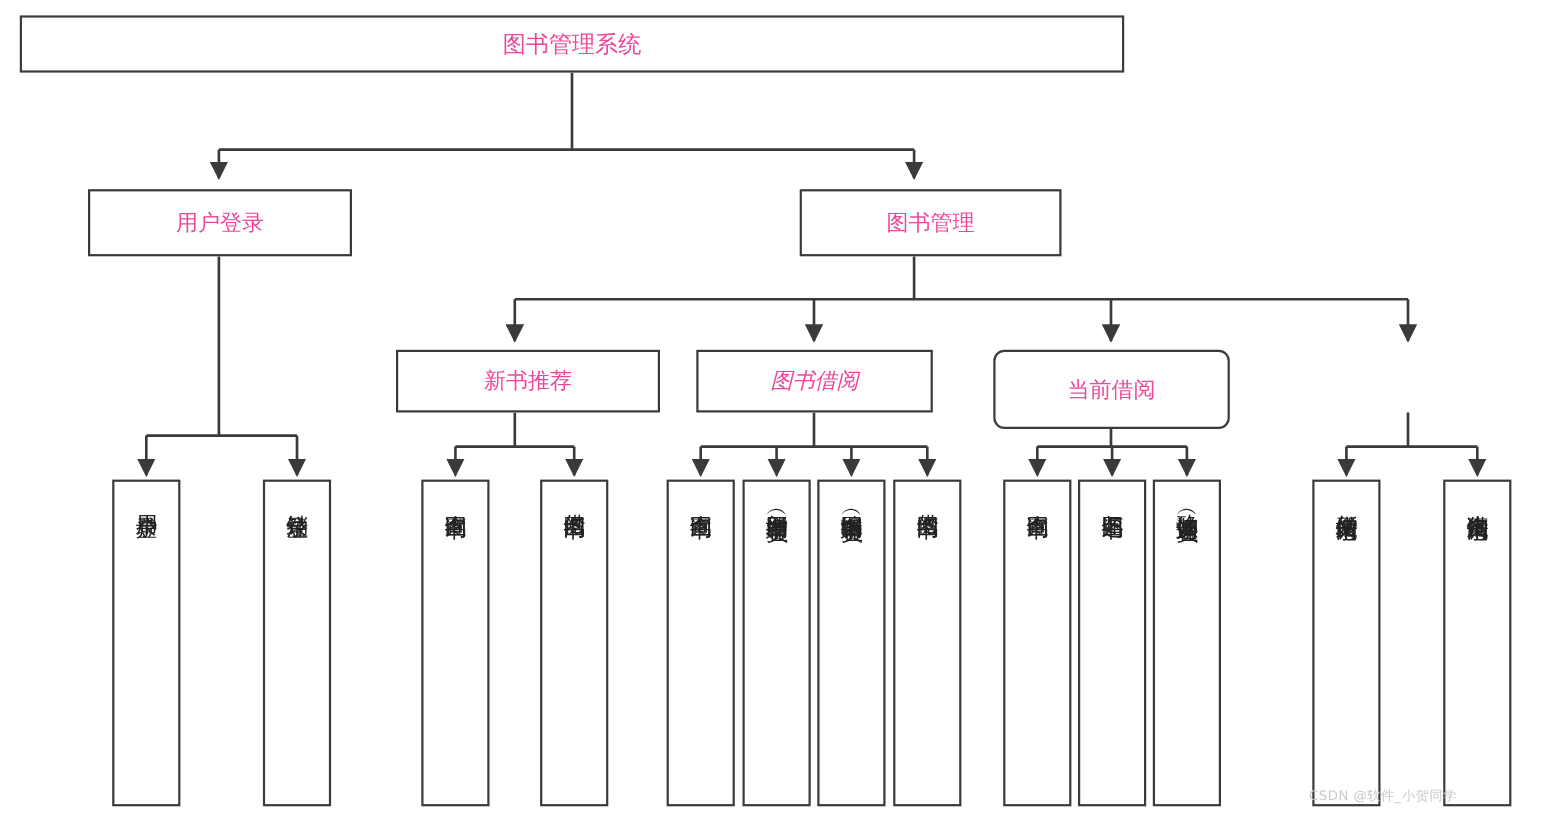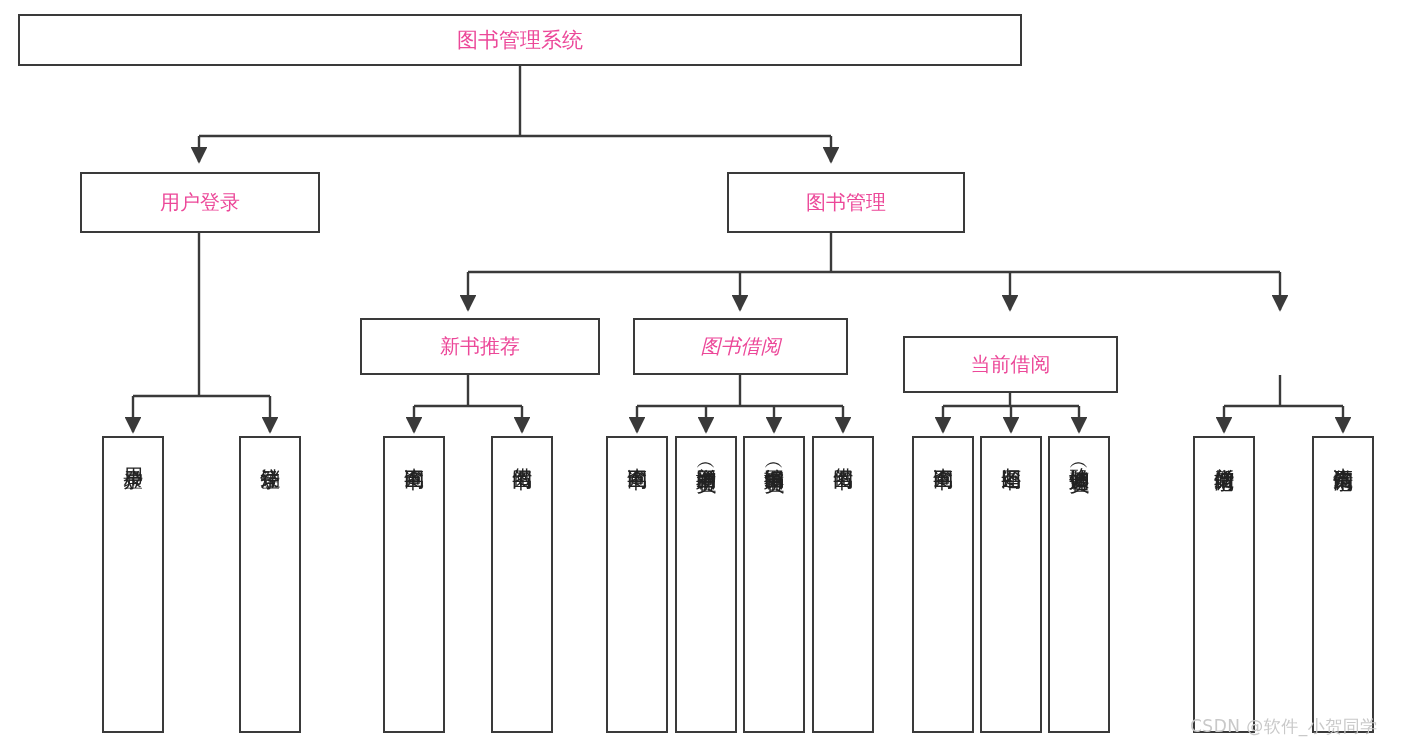--- a/index.html
+++ b/index.html
@@ -60,21 +60,21 @@
   svg.wires {
     position: absolute;
     left: 0;
     top: 0;
     width: 1405px;
     height: 747px;
     pointer-events: none;
   }
   .watermark {
     position: absolute;
-    font-size: 17px;
+    font-size: 12px;
     color: #c9c9c9;
     white-space: nowrap;
     letter-spacing: 0.5px;
   }
 </style>
 </head>
 <body>
 
 <div id="canvas">
 
@@ -138,21 +138,21 @@
   <div class="node lvl2" style="left:712px; top:172px; width:238px; height:61px;margin-left:15px;">
     <span>图书管理</span>
   </div>
 
   <div class="node lvl3" style="left:360px; top:318px; width:240px; height:57px;text-align:right;">
     <span>新书推荐</span>
   </div>
   <div class="node lvl3" style="left:633px; top:318px; width:215px; height:57px;font-style:italic;">
     <span>图书借阅</span>
   </div>
-  <div class="node lvl3" style="left:903px; top:336px; width:215px; height:57px;">
+  <div class="node lvl3" style="left:903px; top:318px; width:215px; height:72px;border-radius:10px;">
     <span>当前借阅</span>
   </div>
 
   <div class="leaf" style="left:102px; top:436px; width:62px; height:297px;">
     <span class="vtext">用户登录</span>
   </div>
   <div class="leaf" style="left:239px; top:436px; width:62px; height:297px;">
     <span class="vtext">注销登录</span>
   </div>
 

